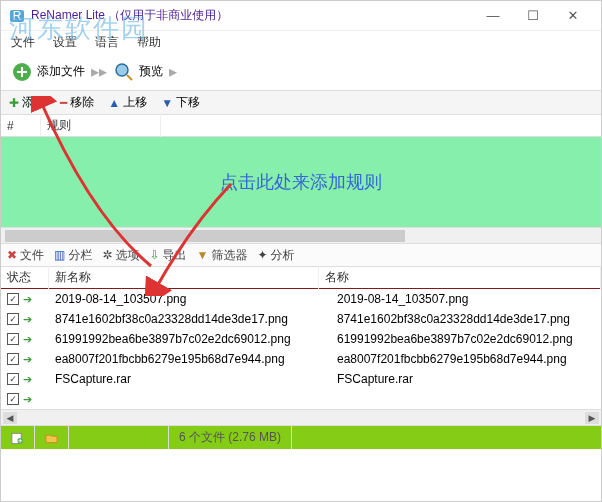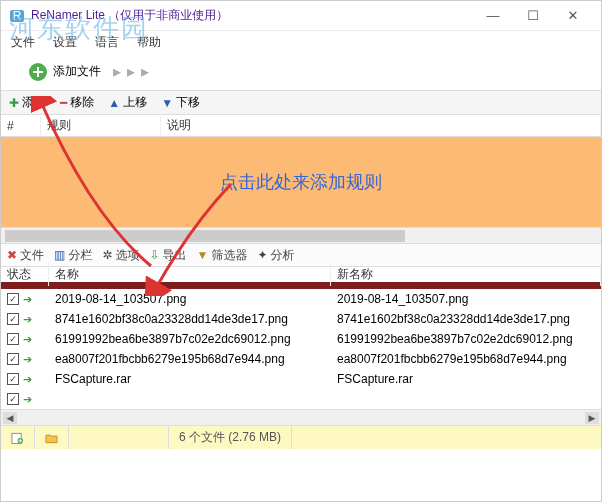--- a/index.html
+++ b/index.html
@@ -2,46 +2,46 @@
 <html><head>
 <meta charset="utf-8">
 <style>
 *{box-sizing:border-box;margin:0;padding:0;font-family:"Microsoft YaHei",SimSun,Arial,sans-serif;font-size:12px}
 body{width:602px;height:502px;background:#fff;position:relative;overflow:hidden;border:1px solid #ccc}
 .titlebar{height:30px;background:#fff;display:flex;align-items:center;padding:0 8px;border-bottom:1px solid #eee}
 .titlebar .title{flex:1;color:#4c1d95;font-size:12px}
 .titlebar .win-btn{width:40px;height:28px;display:flex;align-items:center;justify-content:center;color:#555;font-size:13px}
 .menubar{height:22px;display:flex;align-items:center;padding:0 8px;gap:14px;color:#333}
 .menubar span{padding:2px 2px}
-.toolbar{height:38px;display:flex;align-items:center;padding:0 20px;gap:6px;border-bottom:1px solid #ddd}
+.toolbar{height:38px;display:flex;align-items:center;padding:0 4px;border-bottom:1px solid #ddd}
 .tbtn{display:flex;align-items:center;gap:4px;padding:2px 6px}
 .tbtn .ic{width:22px;height:22px;display:inline-flex;align-items:center;justify-content:center}
 .arrow-grey{color:#aaa;font-size:16px}
 .rules-toolbar{height:24px;display:flex;align-items:center;padding:0 8px;gap:14px;background:#f5f5f5;border-bottom:1px solid #ddd}
 .rules-toolbar .rbtn{display:flex;align-items:center;gap:3px}
 .rules-header{height:22px;display:flex;align-items:center;border-bottom:1px solid #ddd;background:#fff}
 .rules-header .col{border-right:1px solid #eee;padding:3px 6px;color:#333}
-.rules-body{height:90px;display:flex;align-items:center;justify-content:center;background:#fdba74}
+.rules-body{height:90px;display:flex;align-items:center;justify-content:center;background:#86efac}
 .rules-body .hint{color:#3666d4;font-size:18px}
 .rules-scroll{height:16px;background:#f0f0f0;border-top:1px solid #ddd;display:flex;align-items:center}
 .rules-scroll .thumb{width:400px;height:12px;background:#ccc;margin-left:4px}
 .files-toolbar{height:24px;display:flex;align-items:center;padding:0 6px;gap:10px;border-top:1px solid #ddd;border-bottom:1px solid #ddd;background:#fbfbfb}
 .files-toolbar .fbtn{display:flex;align-items:center;gap:3px;color:#444}
-.files-header{height:22px;display:flex;align-items:center;border-bottom:7px solid #7f1d1d}
+.files-header{height:22px;display:flex;align-items:center;border-bottom:1px solid #7f1d1d}
 .files-header .fcol{border-right:1px solid #eee;padding:3px 6px;color:#333}
 .files-body{overflow:hidden}
 .frow{height:20px;display:flex;align-items:center}
 .frow .c-state{width:48px;padding-left:6px;display:flex;align-items:center;gap:4px}
 .frow .c-name{width:282px;padding-left:6px;white-space:nowrap;overflow:hidden}
 .frow .c-new{flex:1;padding-left:6px;white-space:nowrap;overflow:hidden}
 .chk{width:12px;height:12px;border:1px solid #555;display:inline-flex;align-items:center;justify-content:center;font-size:9px;color:#333;line-height:1}
 .garrow{color:#3a9c3a;font-size:11px}
 .bottom-scroll{height:16px;background:#f0f0f0;border-top:1px solid #ddd;display:flex;align-items:center;justify-content:space-between;padding:0 2px}
 .bottom-scroll .sarrow{width:14px;height:12px;background:#ddd;display:flex;align-items:center;justify-content:center;font-size:9px;color:#555}
-.statusbar{height:24px;display:flex;align-items:center;border-top:1px solid #ddd;background:#fef9c3}
+.statusbar{height:24px;display:flex;align-items:center;border-top:1px solid #ddd;background:#84cc16}
 .statusbar .cell{padding:0 10px;border-right:1px solid #ddd;height:100%;display:flex;align-items:center;color:#555}
 .watermark{position:absolute;top:10px;left:8px;pointer-events:none;opacity:.6}
 .watermark .wm1{font-size:26px;font-weight:normal;color:#69b6e6;letter-spacing:2px}
 .watermark .wm2{font-size:14px;color:#55a84a;margin-top:-4px}
 .red-arrow{position:absolute;pointer-events:none}
 svg{display:block}
 </style>
 </head>
 <body>
 
@@ -70,20 +70,29 @@
     <span class="ic">
         <svg viewBox="0 0 22 22">
           <circle cx="11" cy="11" r="9" fill="#4eae4e"></circle>
           <path d="M11 6v10M6 11h10" stroke="#fff" stroke-width="2"></path>
         </svg>
       </span>
     <span>添加文件</span>
   </div>
   <span class="arrow-grey">▸</span>
   <span class="arrow-grey">▸</span>
+  <div class="tbtn">
+    <span class="ic">
+        <svg viewBox="0 0 22 22">
+          <circle cx="9" cy="9" r="6" fill="#9acbe8" stroke="#2a6da0" stroke-width="1.5"></circle>
+          <path d="M14 14l5 5" stroke="#c8902a" stroke-width="2"></path>
+        </svg>
+      </span>
+    <span>预览</span>
+  </div>
   <span class="arrow-grey">▸</span>
 </div>
 
 <div class="rules-toolbar">
   <div class="rbtn">
       <span style="color:#3a9c3a">✚</span>
       <span>添加</span>
     </div>
   <div class="rbtn">
       <span style="color:#c44">━</span>
@@ -95,21 +104,20 @@
     </div>
   <div class="rbtn">
       <span style="color:#2a5db0">▼</span>
       <span>下移</span>
     </div>
 </div>
 
 <div class="rules-header">
   <div class="col" style="width:40px">#</div>
   <div class="col" style="width:120px">规则</div>
-  <div class="col" style="flex:1">说明</div>
 </div>
 
 <div class="rules-body">
   <span class="hint">点击此处来添加规则</span>
 </div>
 <div class="rules-scroll">
     <div class="thumb"></div>
   </div>
 
 <div class="files-toolbar">
@@ -134,22 +142,22 @@
       <span>筛选器</span>
     </div>
   <div class="fbtn">
       <span>✦</span>
       <span>分析</span>
     </div>
 </div>
 
 <div class="files-header">
   <div class="fcol" style="width:48px">状态</div>
+  <div class="fcol" style="flex:1">新名称</div>
   <div class="fcol" style="width:282px">名称</div>
-  <div class="fcol" style="flex:1">新名称</div>
 </div>
 
 <div class="files-body" id="files-body">
     <div class="frow">
       <div class="c-state">
         <span class="chk">✓</span>
         <span class="garrow">➔</span>
       </div>
       <div class="c-name">2019-08-14_103507.png</div>
       <div class="c-new">2019-08-14_103507.png</div>

